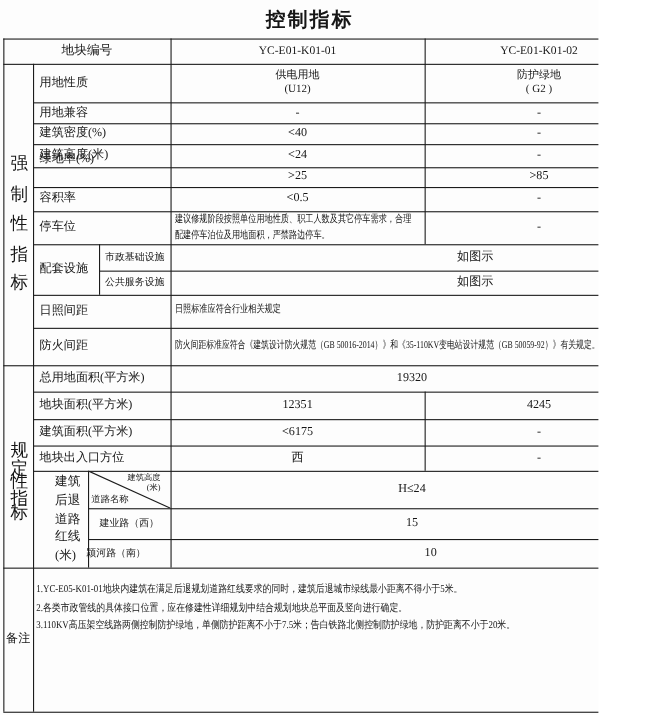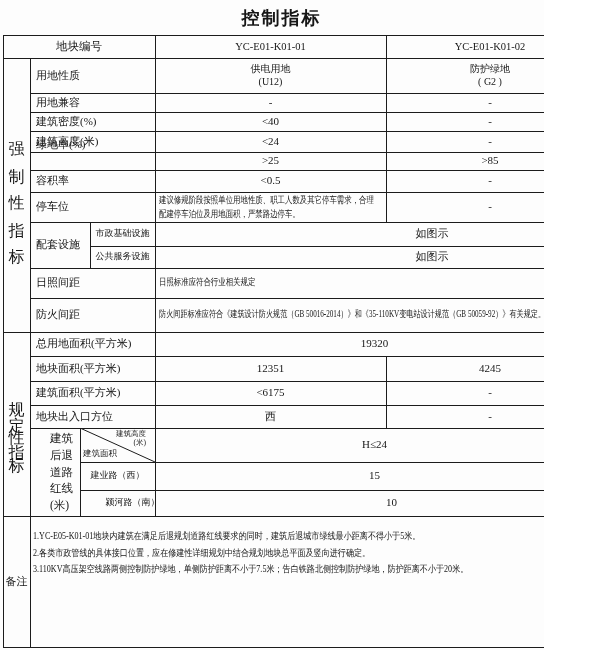--- a/index.html
+++ b/index.html
@@ -131,26 +131,26 @@
   <div class="cell c val" style="left:386px;top:381px;width:208px;height:24px">-</div>
   <div class="cell c val" style="left:155px;top:405px;width:231px;height:23px">西</div>
   <div class="cell c val" style="left:386px;top:405px;width:208px;height:23px">-</div>
 
   <div class="cell" style="left:80px;top:428px;width:75px;height:34px">
     <svg width="75" height="34" style="position:absolute;left:0;top:0">
       <line x1="0" y1="0" x2="75" y2="34" stroke="#1c1c1c" stroke-width="1"></line>
     </svg>
     <span class="diagtxt pre" style="right:9px;top:2px;text-align:right">建筑高度
 (米)</span>
-    <span class="diagtxt" style="left:3px;bottom:3px;font-size:8.5px">建筑面积</span>
+    <span class="diagtxt" style="left:3px;bottom:3px;font-size:8.5px">道路名称</span>
   </div>
   <div class="cell c val" style="left:155px;top:428px;width:439px;height:34px">H≤24</div>
   <div class="cell c sub" style="left:80px;top:462px;width:75px;height:28px">建业路（西）</div>
   <div class="cell c val" style="left:155px;top:462px;width:439px;height:28px">15</div>
-  <div class="cell c sub" style="left:95px;top:490px;width:75px;height:26px">颍河路（南）</div>
+  <div class="cell c sub" style="left:68px;top:490px;width:75px;height:26px">颍河路（南）</div>
   <div class="cell c val" style="left:172px;top:490px;width:439px;height:26px">10</div>
 
   <div style="position:absolute;left:33px;top:528px;width:556px">
     <div class="noteline">1.YC-E05-K01-01地块内建筑在满足后退规划道路红线要求的同时，建筑后退城市绿线最小距离不得小于5米。</div>
     <div class="noteline">2.各类市政管线的具体接口位置，应在修建性详细规划中结合规划地块总平面及竖向进行确定。</div>
     <div class="noteline">3.110KV高压架空线路两侧控制防护绿地，单侧防护距离不小于7.5米；告白铁路北侧控制防护绿地，防护距离不小于20米。</div>
   </div>
 
 </div>
 

